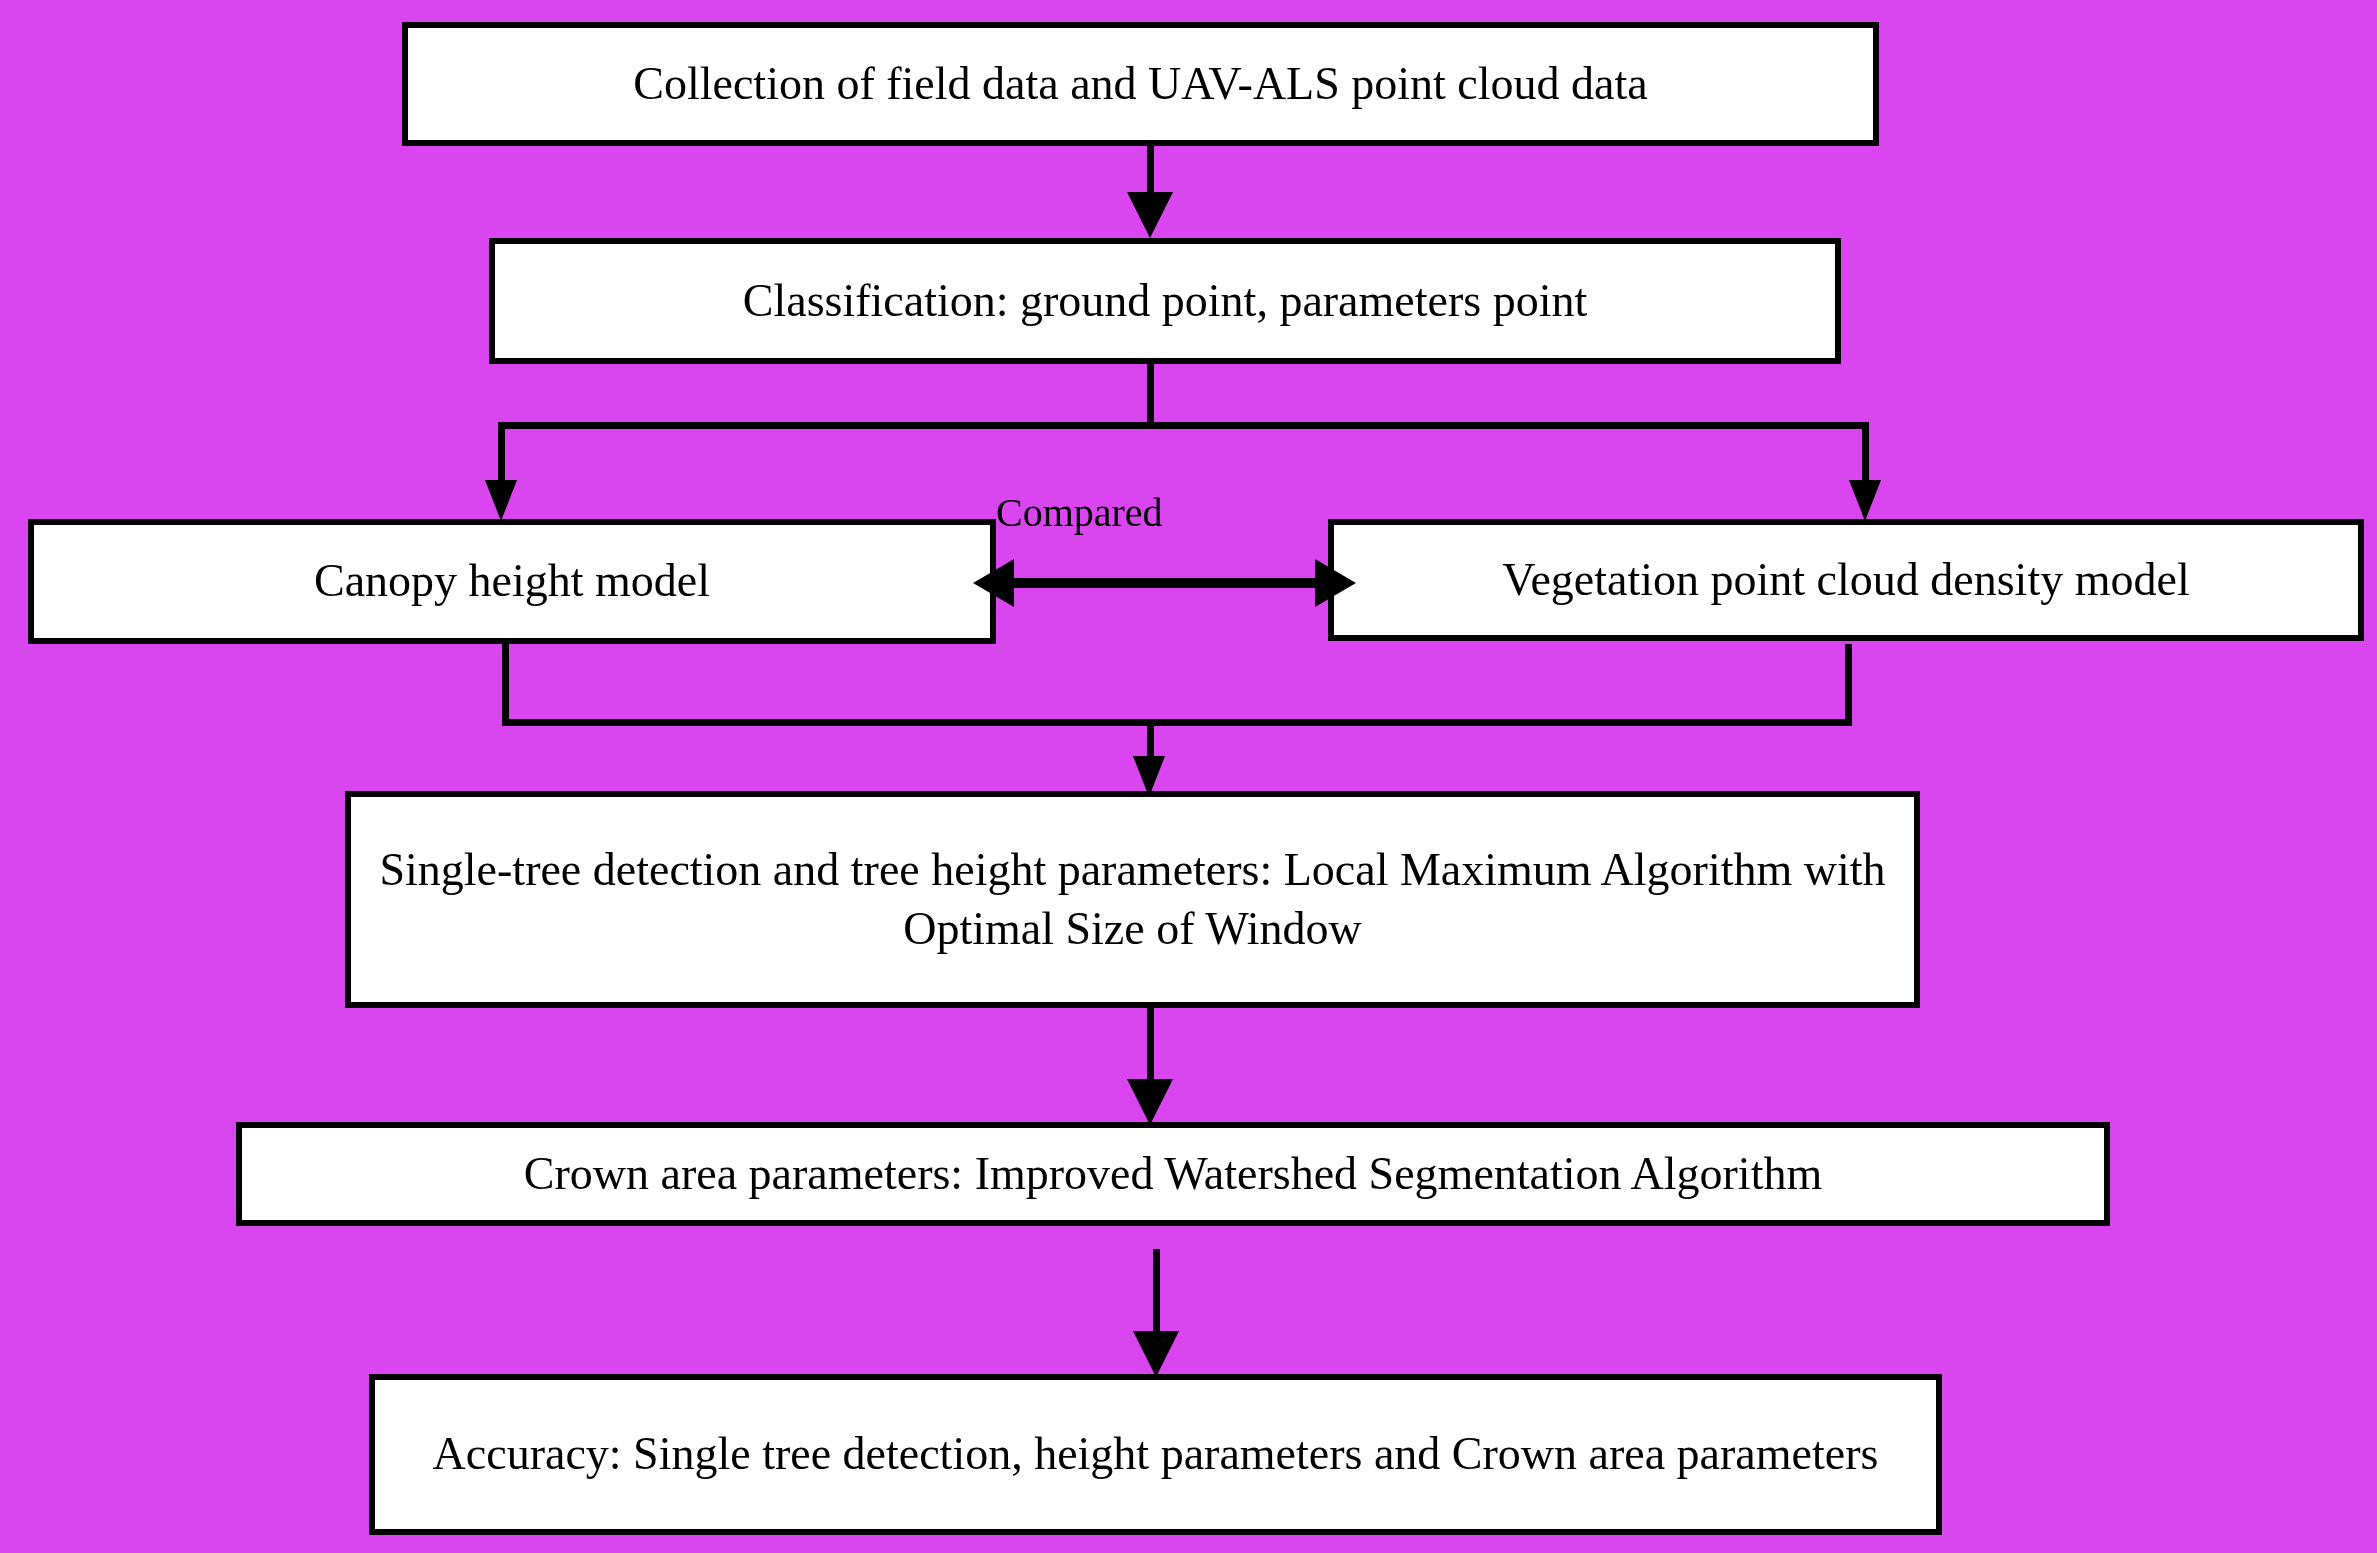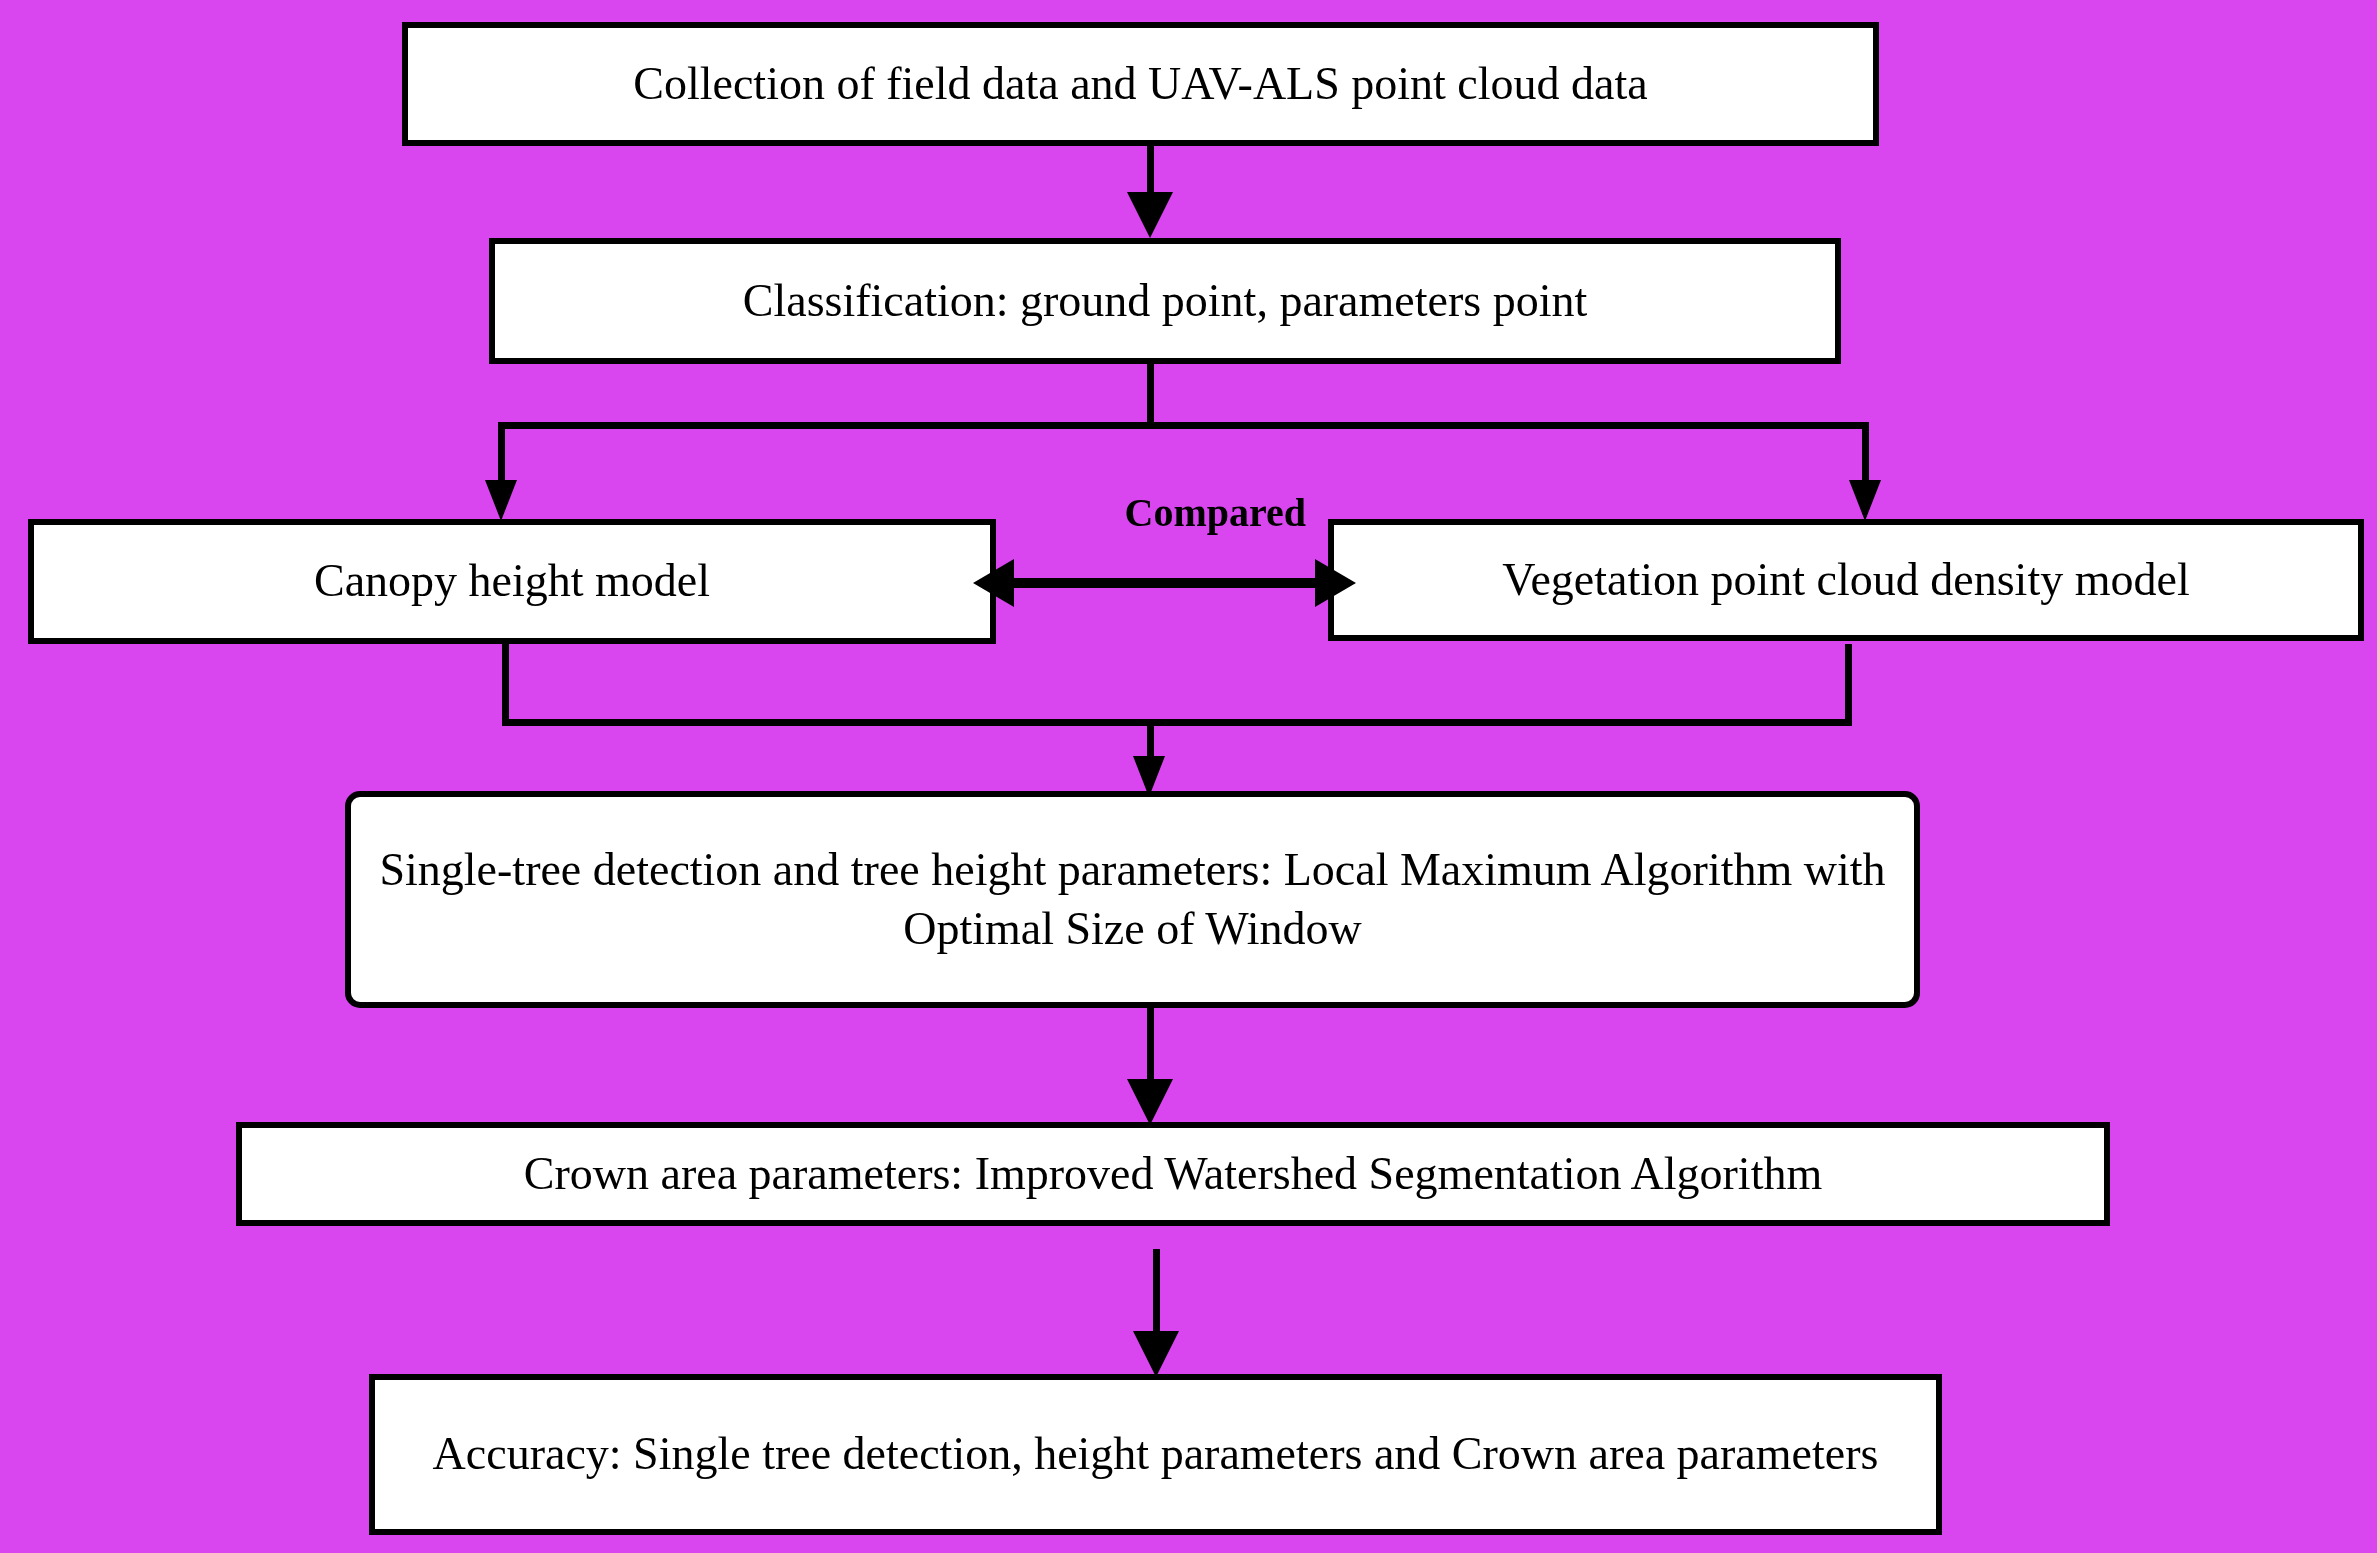--- a/index.html
+++ b/index.html
@@ -63,30 +63,29 @@
     height: 0;
     border-top: 24px solid transparent;
     border-bottom: 24px solid transparent;
     border-left: 41px solid #000000;
   }
   .edge-label {
     position: absolute;
     color: #000000;
     font-size: 40px;
     white-space: nowrap;
-    text-align: right;
-    font-weight: bold;
+    text-align: left;
   }
 
   
   #node-collection      { left: 402px;  top: 22px;   width: 1477px; height: 124px; }
   #node-classification  { left: 489px;  top: 238px;  width: 1352px; height: 126px; }
   #node-chm             { left: 28px;   top: 519px;  width: 968px; height: 125px; }
   #node-density         { left: 1328px; top: 519px;  width: 1036px; height: 122px; }
-  #node-single-tree     { left: 345px;  top: 791px; width: 1575px; height: 217px; border-radius: 15px; }
+  #node-single-tree     { left: 345px;  top: 791px; width: 1575px; height: 217px; }
   #node-crown-area      { left: 236px;  top: 1122px; width: 1874px; height: 104px; }
   #node-accuracy        { left: 369px;  top: 1374px; width: 1573px; height: 161px; text-align: center; }
 </style>
 </head>
 <body>
 
 <div id="canvas">
 
   <div class="node" id="node-collection">
     <span class="label">Collection of field data and UAV-ALS point cloud data</span>

